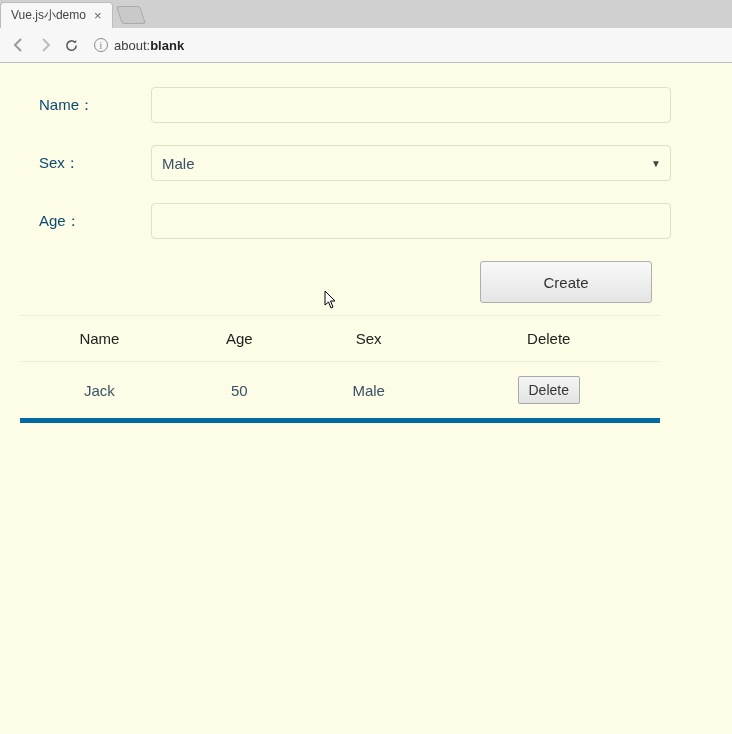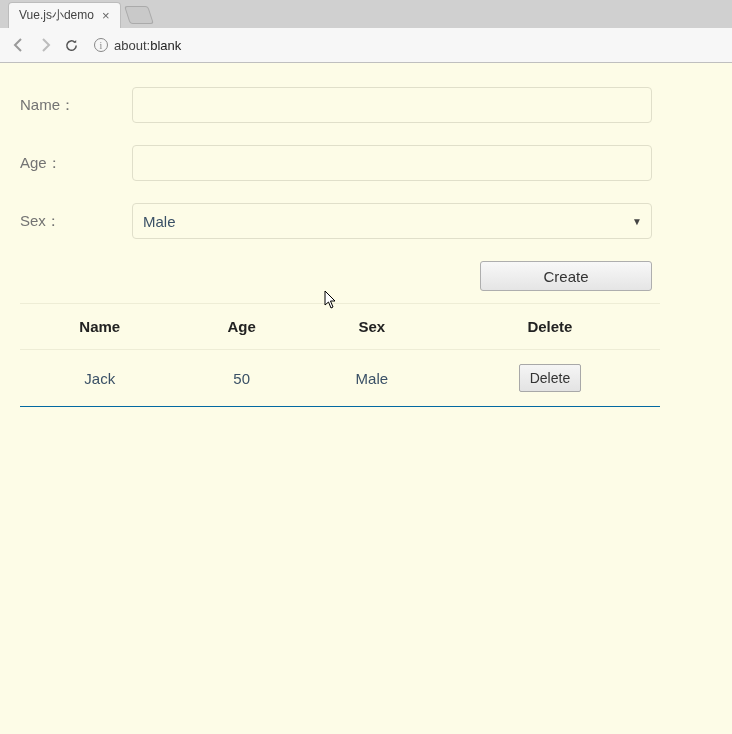--- a/index.html
+++ b/index.html
@@ -14,21 +14,20 @@
     }
     
     .chrome {
       background: linear-gradient(#e8e8e8, #d8d8d8);
       border-bottom: 1px solid #bfbfbf;
     }
     .tab-strip {
       display: flex;
       align-items: flex-end;
       height: 28px;
-      padding-left: 8px;
       background: #d0d0d0;
     }
     .tab {
       display: flex;
       align-items: center;
       gap: 8px;
       height: 26px;
       padding: 0 10px;
       background: #f7f7f7;
       border: 1px solid #bcbcbc;
@@ -94,36 +93,37 @@
       border: 1px solid #888;
       border-radius: 50%;
       display: inline-flex;
       align-items: center;
       justify-content: center;
       font-size: 10px;
       color: #888;
       font-family: serif;
     }
     .addr-text .proto { color: #404040; }
-    .addr-text .host { color: #222; }
+    .addr-text .host { color: #222; font-weight: bold; }
     
     .page {
       background: #fdfce7;
       height: calc(734px - 62px);
       padding: 24px 20px;
     }
     .form-row {
       display: flex;
       align-items: center;
       margin-bottom: 22px;
     }
     .form-label {
       width: 112px;
-      color: #737373;
-      font-size: 15px;
+      color: #0c4a6e;
+      font-size: 15px;
+      margin-left: 19px;
     }
     .form-input {
       flex: 1;
       max-width: 520px;
       height: 36px;
       border: 1px solid #e0dfca;
       border-radius: 4px;
       background: #fdfce7;
       padding: 0 10px;
       font-size: 14px;
@@ -156,49 +156,49 @@
       color: #444;
     }
     .actions {
       display: flex;
       justify-content: flex-end;
       max-width: 632px;
       margin-bottom: 12px;
     }
     .create-btn {
       width: 172px;
-      height: 30px;
+      height: 42px;
       background: linear-gradient(#f8f8f8, #e5e5e5);
       border: 1px solid #aeaeae;
       border-radius: 3px;
       font-size: 15px;
       color: #333;
       cursor: pointer;
     }
     table {
       width: 100%;
       max-width: 640px;
       border-collapse: collapse;
       margin-top: 10px;
     }
     thead th {
       text-align: center;
-      font-weight: bold;
+      font-weight: normal;
       font-size: 15px;
       color: #222;
       padding: 14px 8px;
       border-top: 1px solid #eeedd6;
       border-bottom: 1px solid #eeedd6;
     }
     tbody td {
       text-align: center;
       padding: 14px 8px;
       font-size: 15px;
       color: #3a5066;
-      border-bottom: 1px solid #0369a1;
+      border-bottom: 5px solid #0369a1;
     }
     .delete-btn {
       padding: 5px 10px;
       background: linear-gradient(#f5f5f5, #e3e3e3);
       border: 1px solid #a8a8a8;
       border-radius: 2px;
       font-size: 14px;
       color: #333;
       cursor: pointer;
     }
@@ -249,32 +249,32 @@
 </div>
 
 <div class="page">
 
   <div class="form-row">
     <div class="form-label">Name：</div>
     <input class="form-input" value="" style="">
   </div>
 
   <div class="form-row">
-    <div class="form-label">Age：</div>
-    <input class="form-input" value="" style="">
-  </div>
-
-  <div class="form-row">
     <div class="form-label">Sex：</div>
     <div class="select-wrap">
       <select class="form-select">
         <option>Male</option>
       </select>
       <span class="select-arrow">▼</span>
     </div>
+  </div>
+
+  <div class="form-row">
+    <div class="form-label">Age：</div>
+    <input class="form-input" value="" style="">
   </div>
 
   <div class="actions">
     <button class="create-btn">Create</button>
   </div>
 
   <table>
     <thead>
       <tr>
         <th>Name</th>

